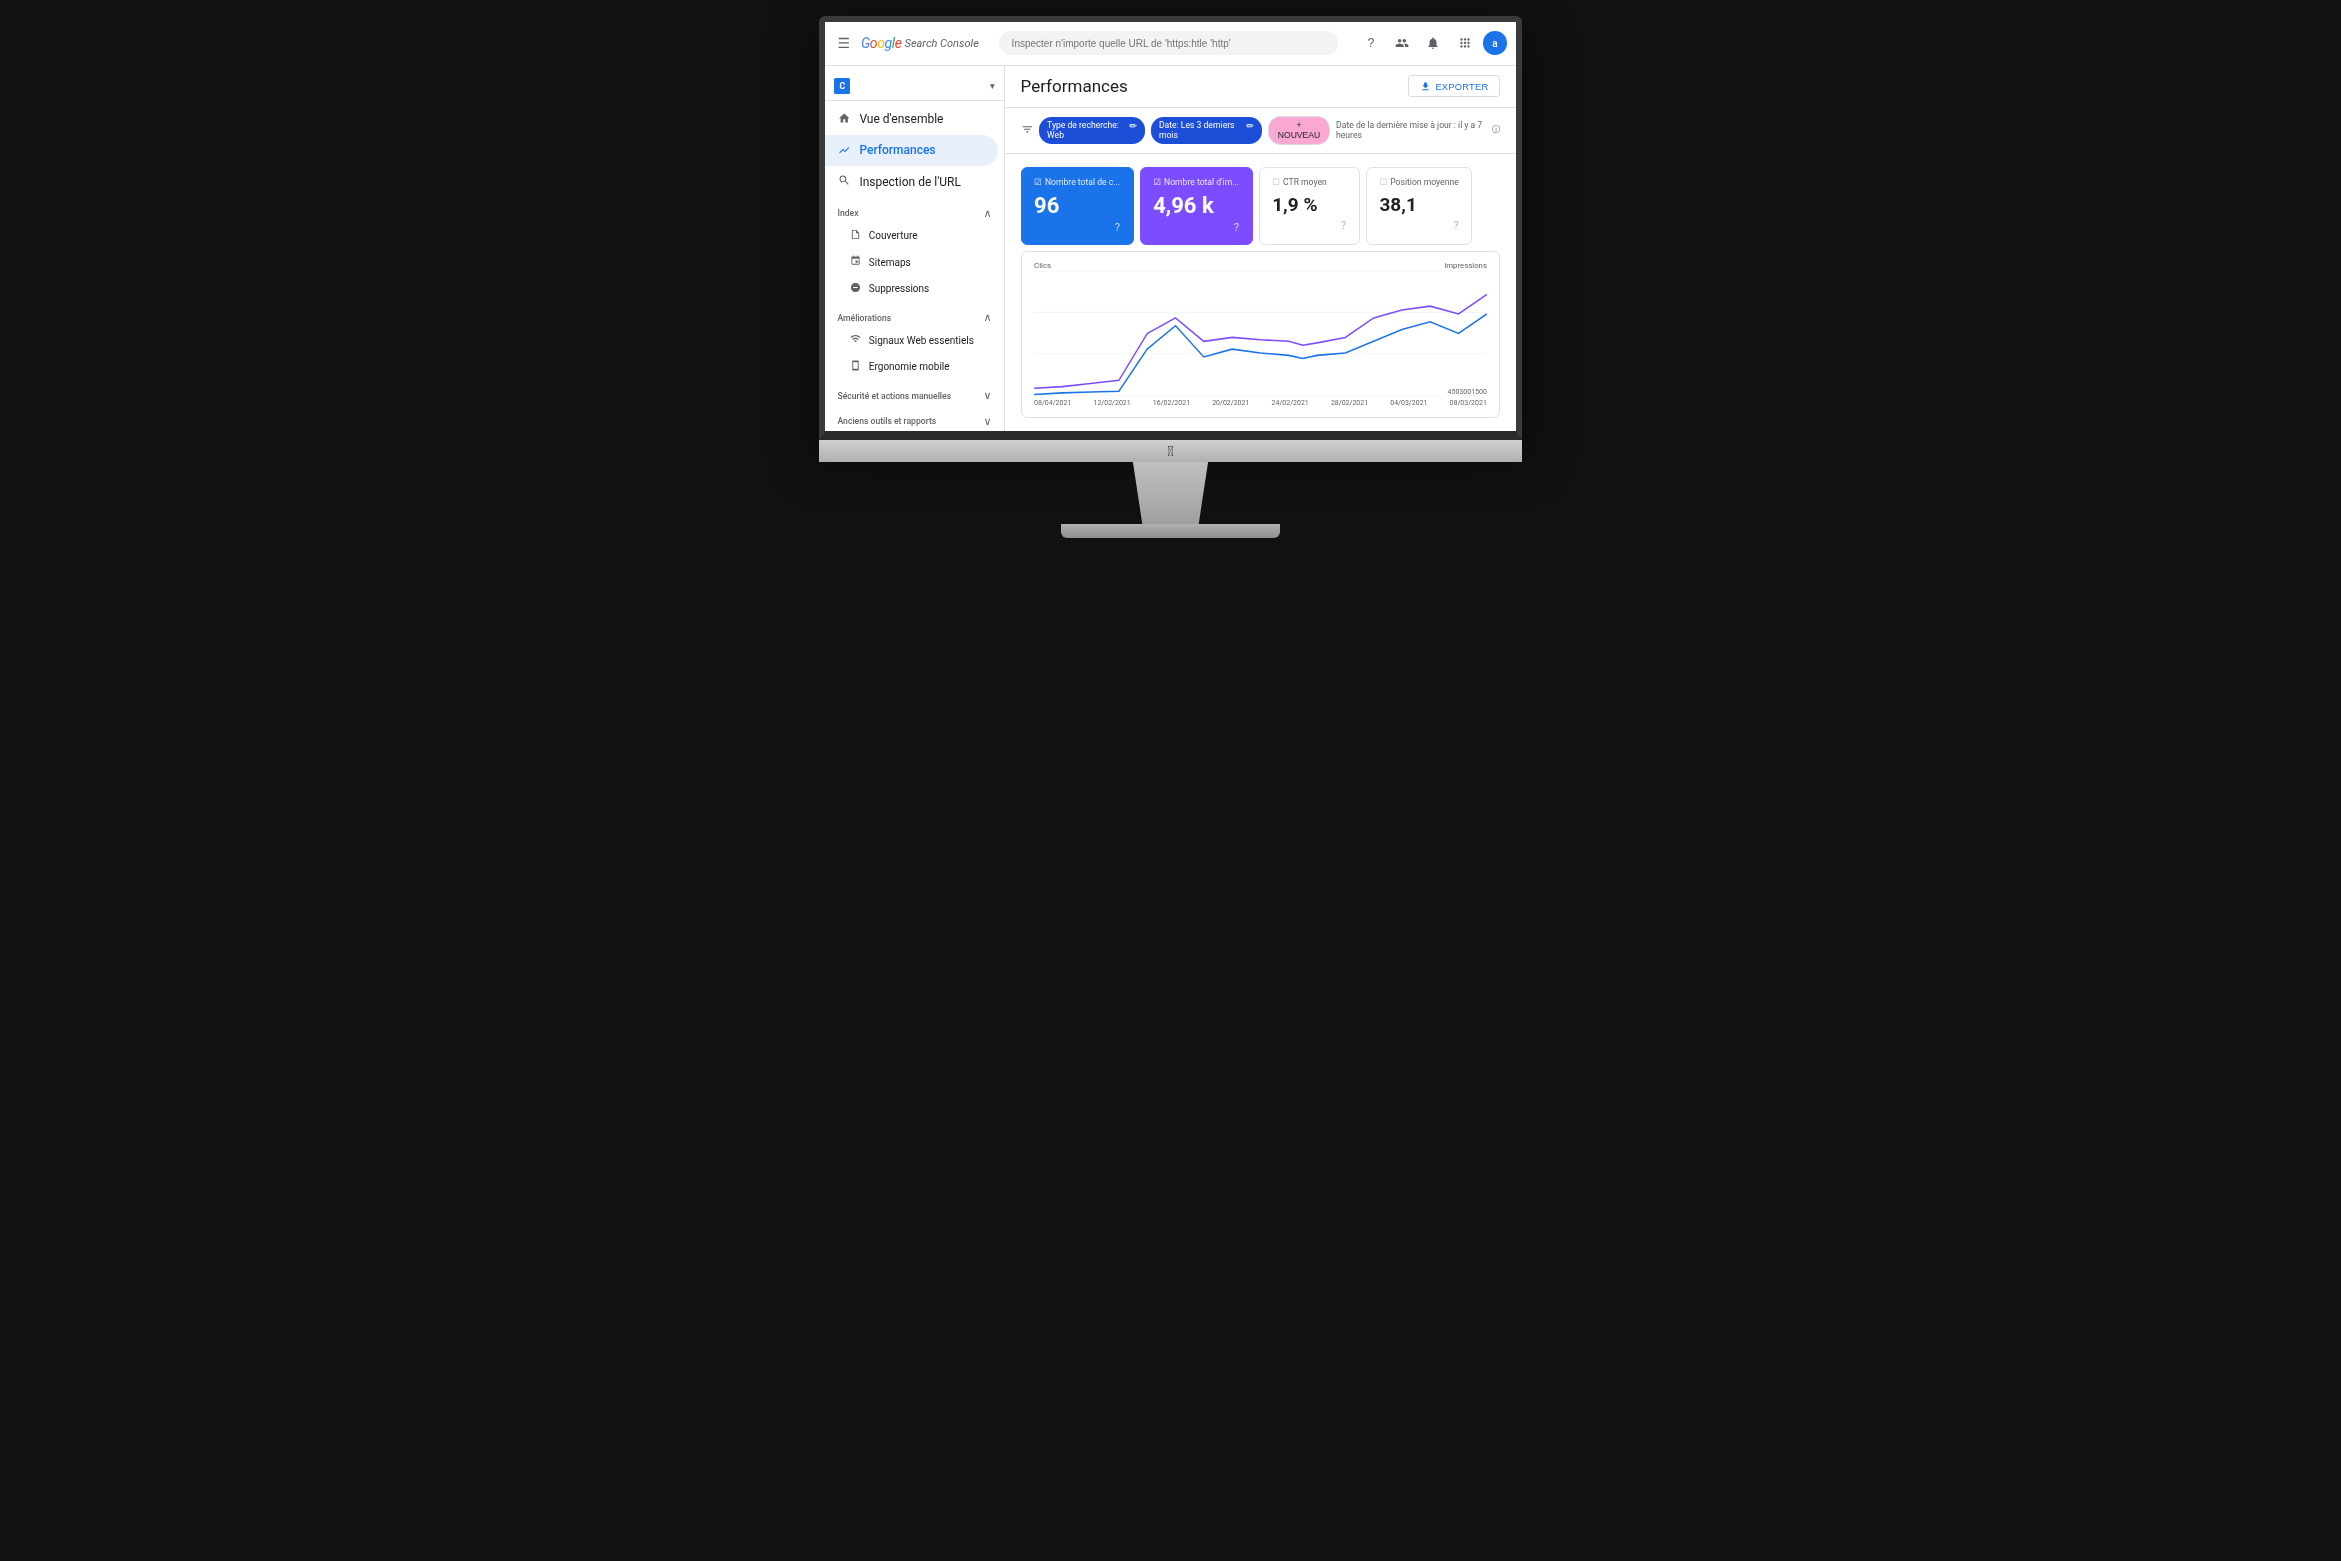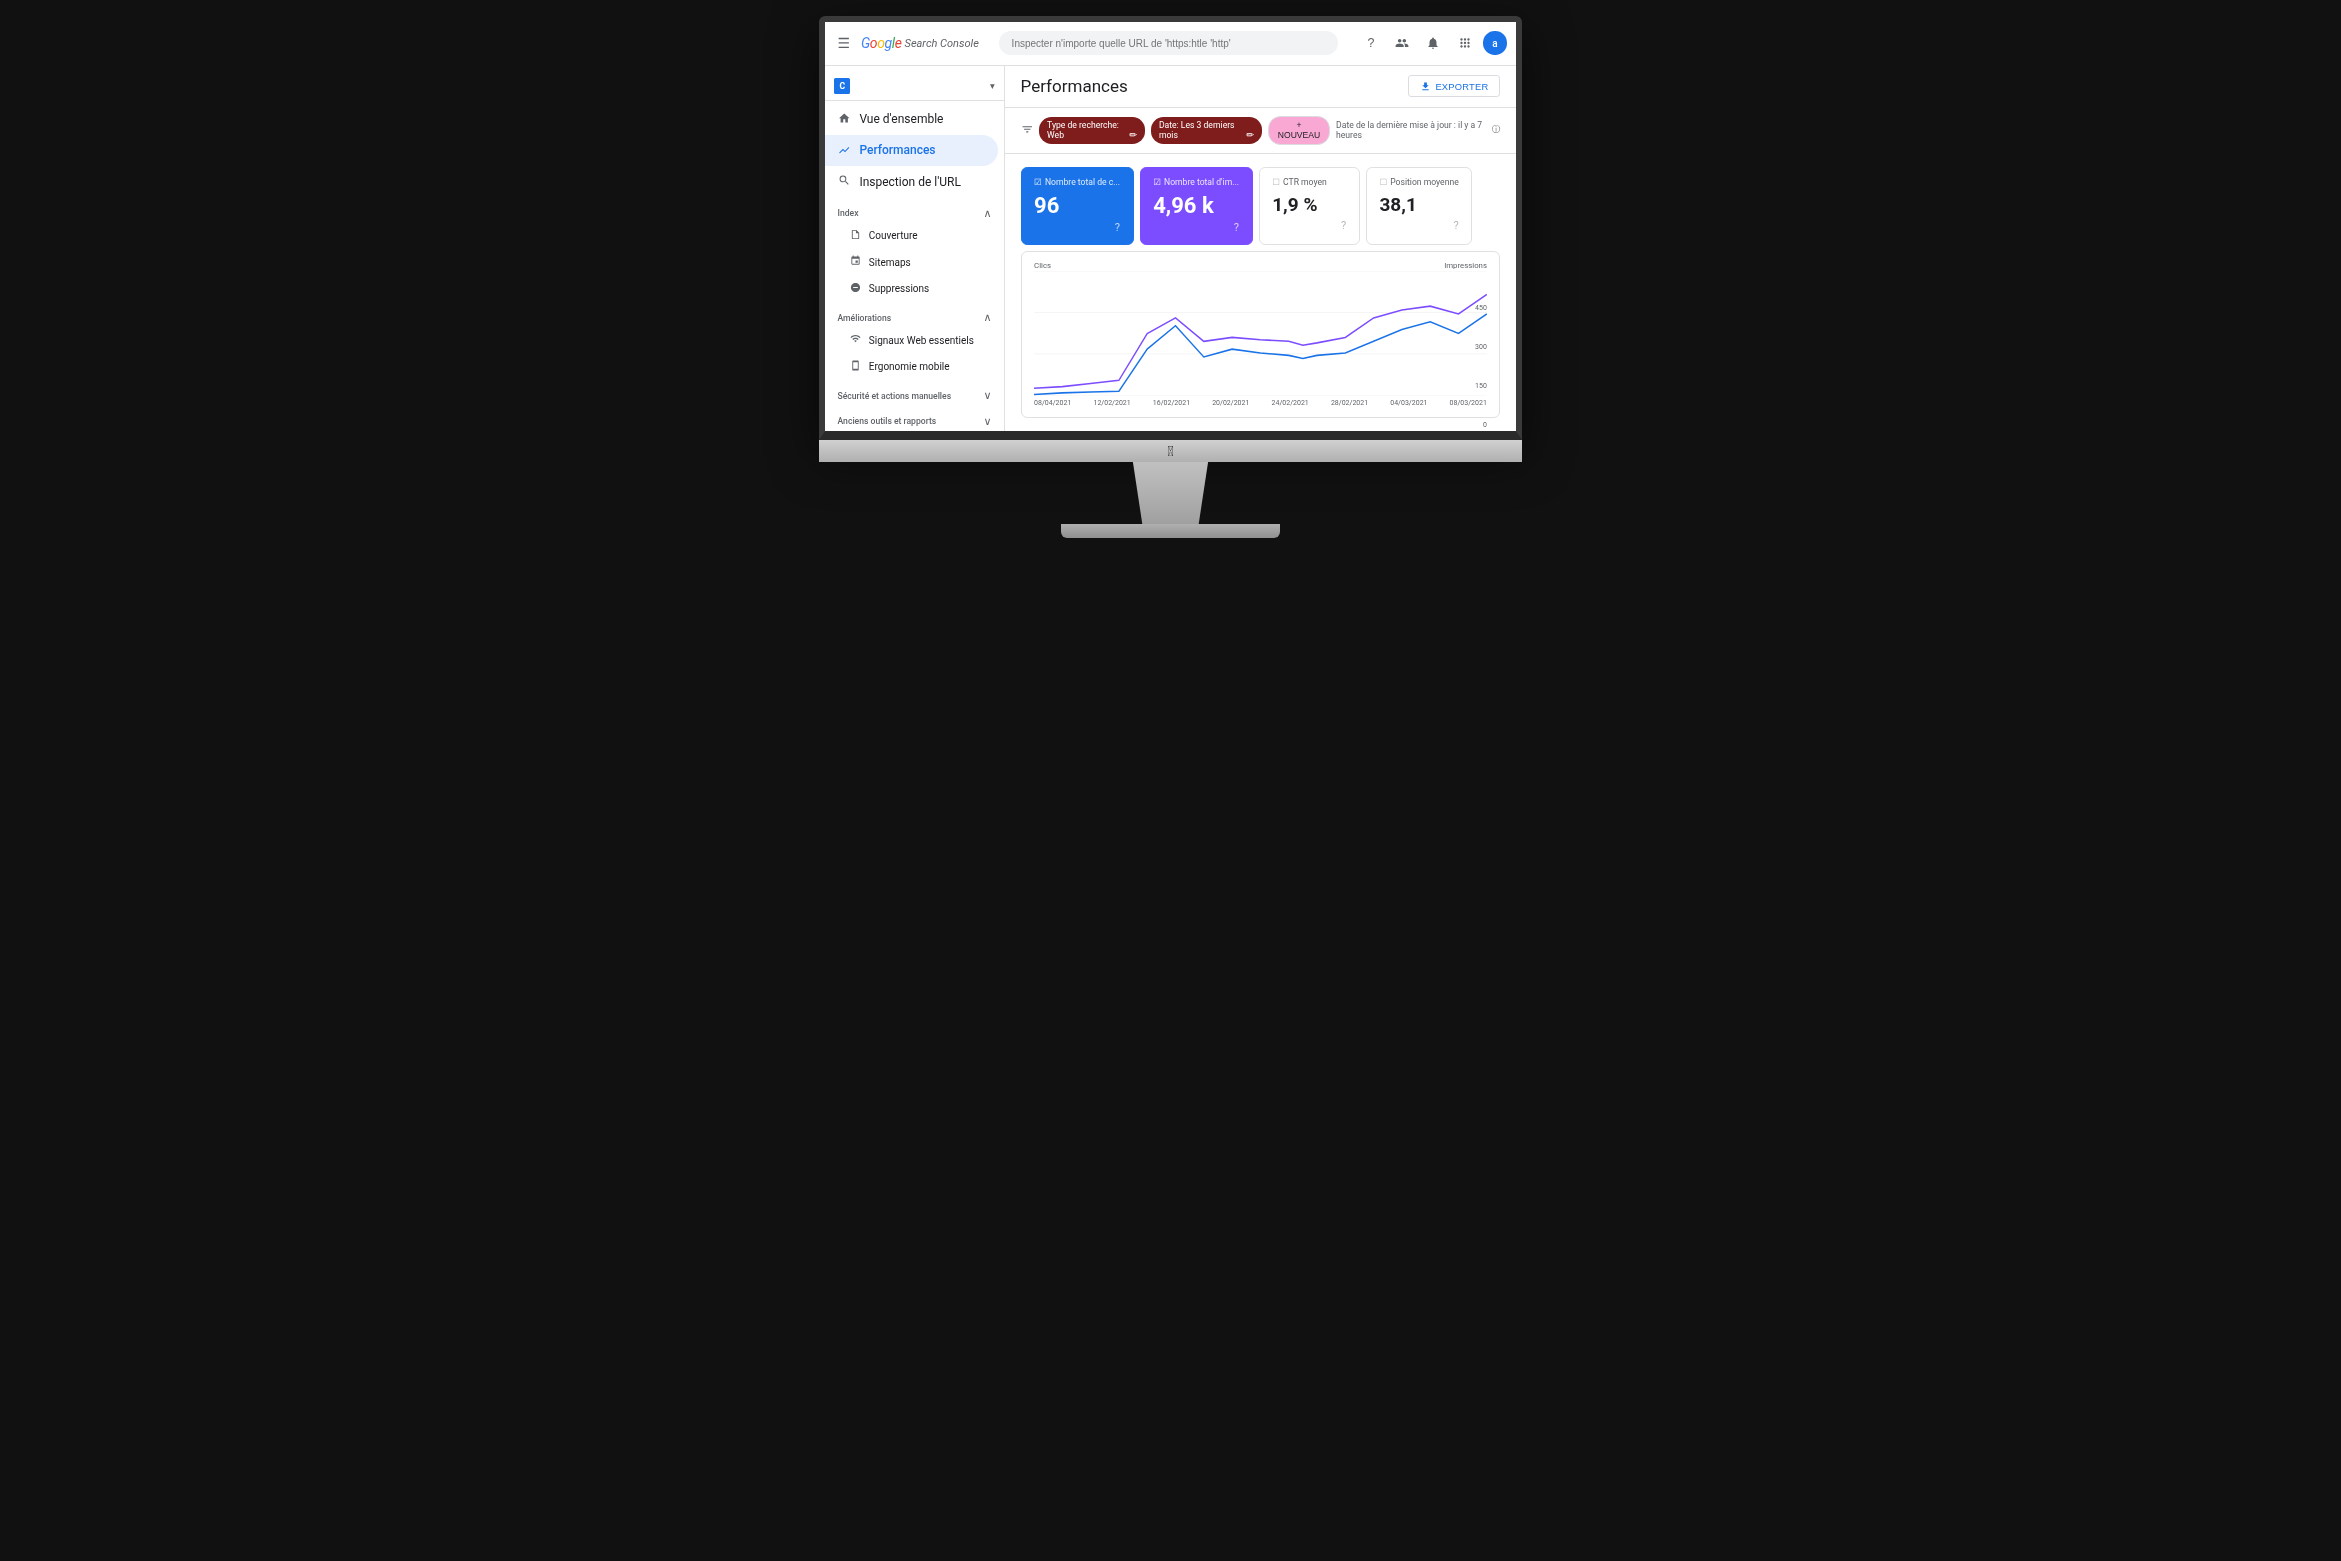--- a/index.html
+++ b/index.html
@@ -309,24 +309,24 @@
       border-bottom: 0.8px solid #e0e0e0;
     }
 
     .filter-icon {
       font-size: 12.5px;
       color: #5f6368;
     }
 
     .filter-chip {
       display: flex;
-      align-items: flex-end;
+      align-items: flex-start;
       gap: 3.1px;
       padding: 3.9px 7.8px;
-      background: #7f1d1d;
+      background: #1d4ed8;
       color: #fff;
       border-radius: 12.5px;
       font-size: 8.6px;
       cursor: pointer;
     }
 
     .filter-chip-edit {
       font-size: 9.4px;
     }
 
@@ -695,21 +695,21 @@
             </div>
           </div>
 
           <div class="chart-container">
             <div class="chart-labels-row">
               <span class="chart-label-left">Clics</span>
               <span class="chart-label-right">Impressions</span>
             </div>
 
             <div style="position:relative;">
-              <div style="position:absolute;right:0;top:0;height:125px;display:flex;flex-direction:column;justify-content:space-between;align-items:flex-end;margin-top:33px;">
+              <div style="position:absolute;right:0;top:0;height:125px;display:flex;flex-direction:row;justify-content:space-between;align-items:flex-end;">
                 <span style="font-size:7px;color:#5f6368;">450</span>
                 <span style="font-size:7px;color:#5f6368;">300</span>
                 <span style="font-size:7px;color:#5f6368;">150</span>
                 <span style="font-size:7px;color:#5f6368;">0</span>
               </div>
 
               <svg class="chart-svg-area" viewBox="0 0 640 160" preserveAspectRatio="none" style="display:block;margin-right:22px;">
 
                 <line x1="0" y1="0" x2="640" y2="0" stroke="#e0e0e0" stroke-width="0.5"></line>
                 <line x1="0" y1="53" x2="640" y2="53" stroke="#e0e0e0" stroke-width="0.5"></line>

